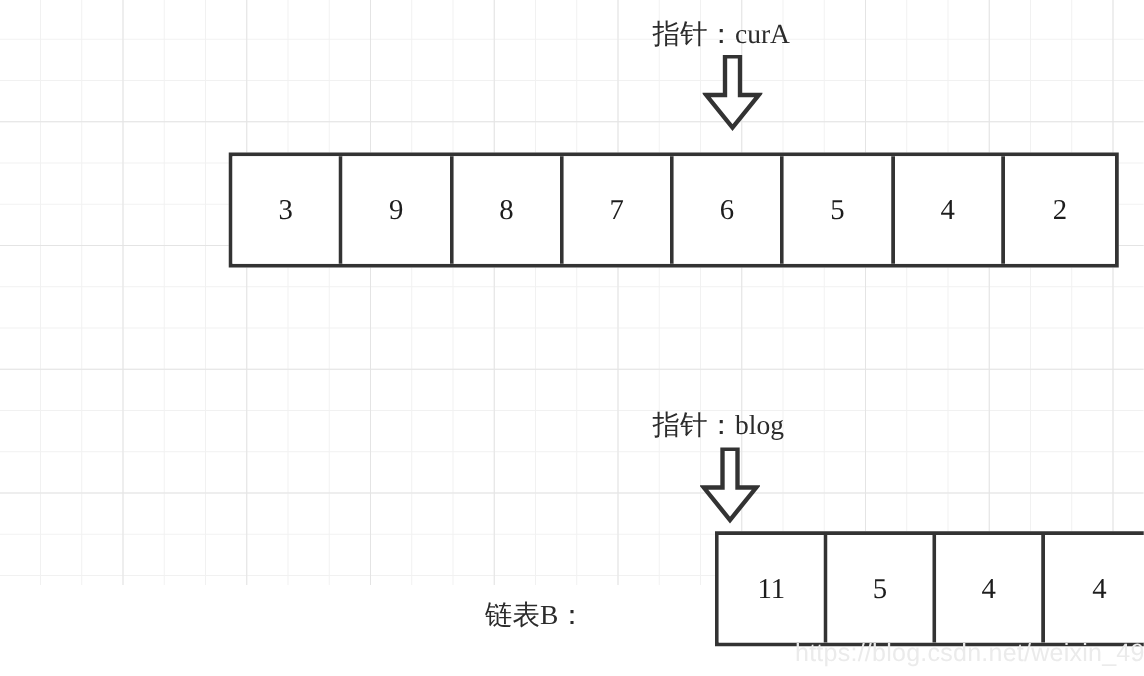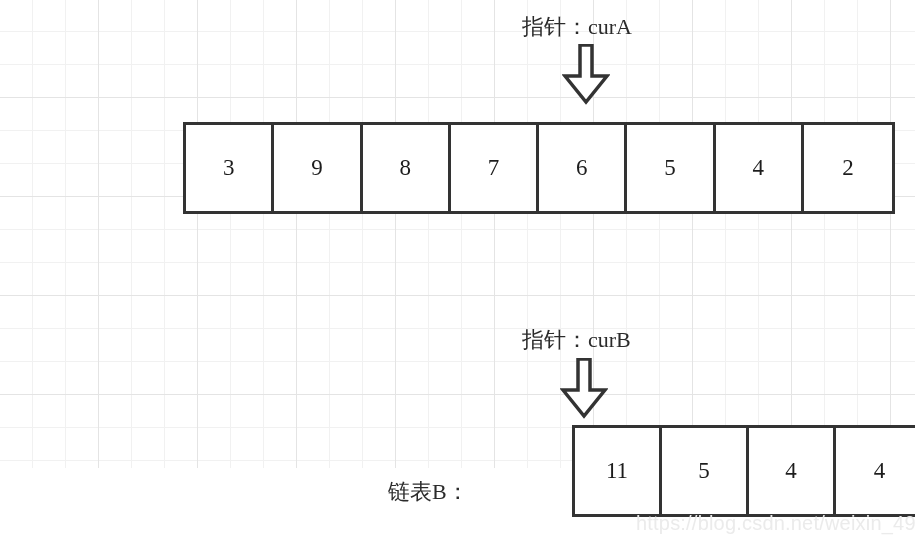--- a/index.html
+++ b/index.html
@@ -129,21 +129,21 @@
     <div class="cell">3</div>
     <div class="cell">9</div>
     <div class="cell">8</div>
     <div class="cell">7</div>
     <div class="cell">6</div>
     <div class="cell">5</div>
     <div class="cell">4</div>
     <div class="cell">2</div>
   </div>
 
-  <div class="pointer-label" id="pointer-label-b">指针：curB</div>
+  <div class="pointer-label" id="pointer-label-b">指针：blog</div>
 
   <div class="arrow" id="arrow-b">
     <svg width="48" height="62" viewBox="0 0 48 62" xmlns="http://www.w3.org/2000/svg">
       <polygon points="18,1 30,1 30,32 45,32 24,58 3,32 18,32" fill="#ffffff" stroke="#333333" stroke-width="3.5" stroke-linejoin="miter"></polygon>
     </svg>
   </div>
 
   <div class="row-label" id="label-b">链表B：</div>
 
   <div class="list-row" id="list-b">

